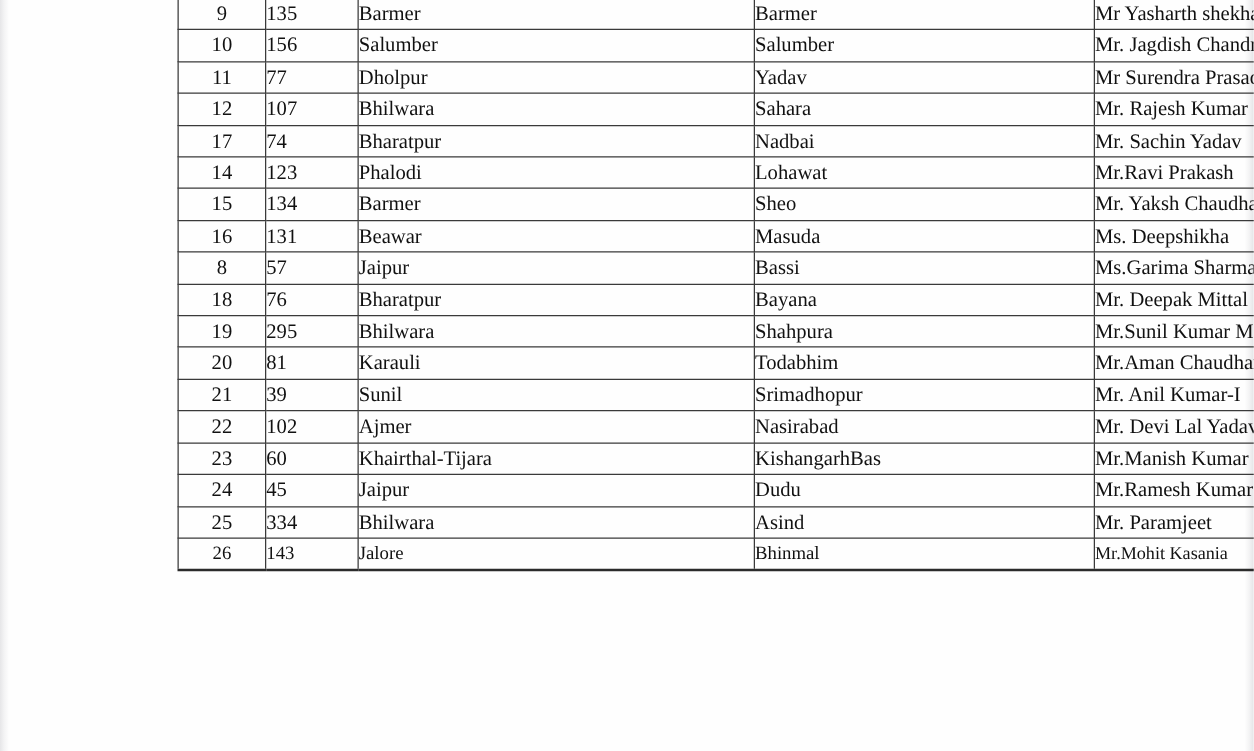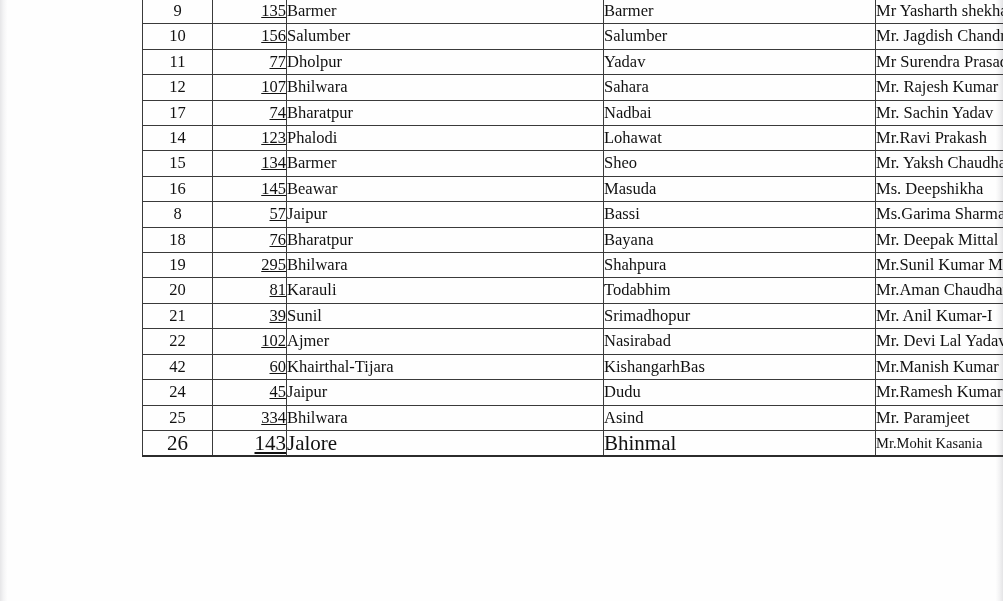--- a/index.html
+++ b/index.html
@@ -54,27 +54,27 @@
     padding: 0;
     font-size: 16.5px;
     line-height: 24.4px;
     vertical-align: middle;
     overflow: hidden;
     white-space: nowrap;
   }
 
   
   .col-sn   { width: 69px;  text-align: center; }
-  .col-no   { width: 73px;  text-align: right; padding-right: 14px; text-decoration: underline; }
+  .col-no   { width: 73px;  padding-right: 14px; }
   .col-dist { width: 316px; text-align: left;  padding-left: 6px; }
   .col-ac   { width: 271px; text-align: left;  padding-left: 6px; }
   .col-name { width: 271px; text-align: left;  padding-left: 5px; font-size: 15.5px; }
 
   
-  tr.row-emphasis td { font-size: 21px; }
+  tr.row-emphasis td { font-size: 15px; }
   tr.row-emphasis td.col-name { font-size: 14.5px; }
 
   
   tr.row-last td { border-bottom: 2.5px solid #2b2b2b; }
 </style>
 </head>
 <body>
 
 <div class="page-edge left"></div>
 <div class="page-edge right"></div>
@@ -126,21 +126,21 @@
         </tr>
         <tr>
           <td class="col-sn">15</td>
           <td class="col-no">134</td>
           <td class="col-dist">Barmer</td>
           <td class="col-ac">Sheo</td>
           <td class="col-name">Mr. Yaksh Chaudhari</td>
         </tr>
         <tr>
           <td class="col-sn">16</td>
-          <td class="col-no">145</td>
+          <td class="col-no">131</td>
           <td class="col-dist">Beawar</td>
           <td class="col-ac">Masuda</td>
           <td class="col-name">Ms. Deepshikha</td>
         </tr>
         <tr>
           <td class="col-sn">8</td>
           <td class="col-no">57</td>
           <td class="col-dist">Jaipur</td>
           <td class="col-ac">Bassi</td>
           <td class="col-name"> Ms.Garima Sharma</td>
@@ -174,21 +174,21 @@
           <td class="col-name"> Mr. Anil Kumar-I</td>
         </tr>
         <tr>
           <td class="col-sn">22</td>
           <td class="col-no">102</td>
           <td class="col-dist">Ajmer</td>
           <td class="col-ac">Nasirabad</td>
           <td class="col-name">Mr. Devi Lal Yadav</td>
         </tr>
         <tr>
-          <td class="col-sn">42</td>
+          <td class="col-sn">23</td>
           <td class="col-no">60</td>
           <td class="col-dist">Khairthal-Tijara</td>
           <td class="col-ac">KishangarhBas</td>
           <td class="col-name">Mr.Manish Kumar Jatav</td>
         </tr>
         <tr>
           <td class="col-sn">24</td>
           <td class="col-no">45</td>
           <td class="col-dist">Jaipur</td>
           <td class="col-ac">Dudu</td>

